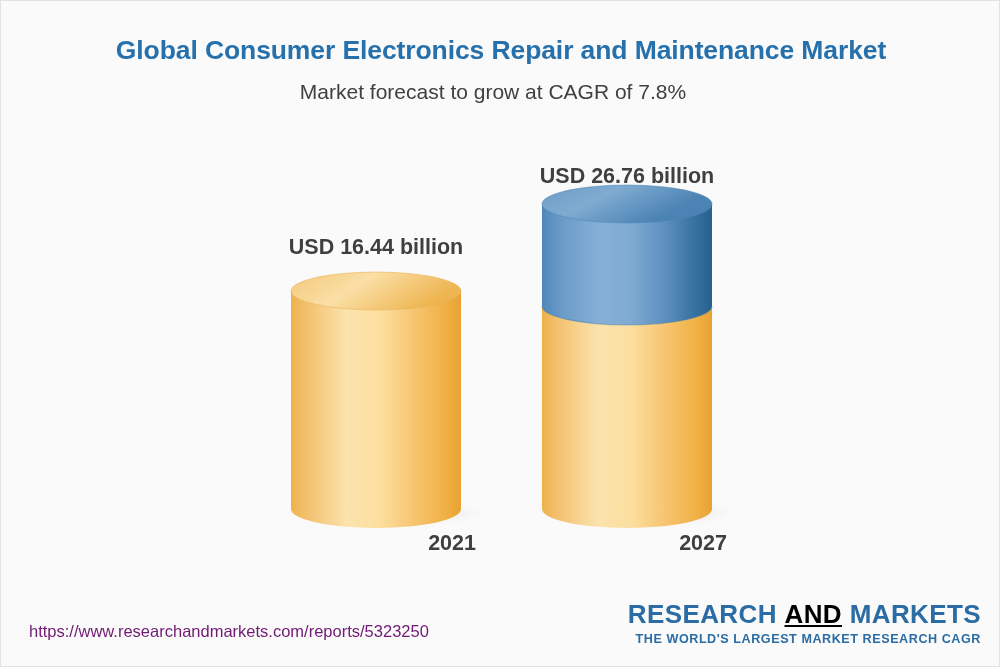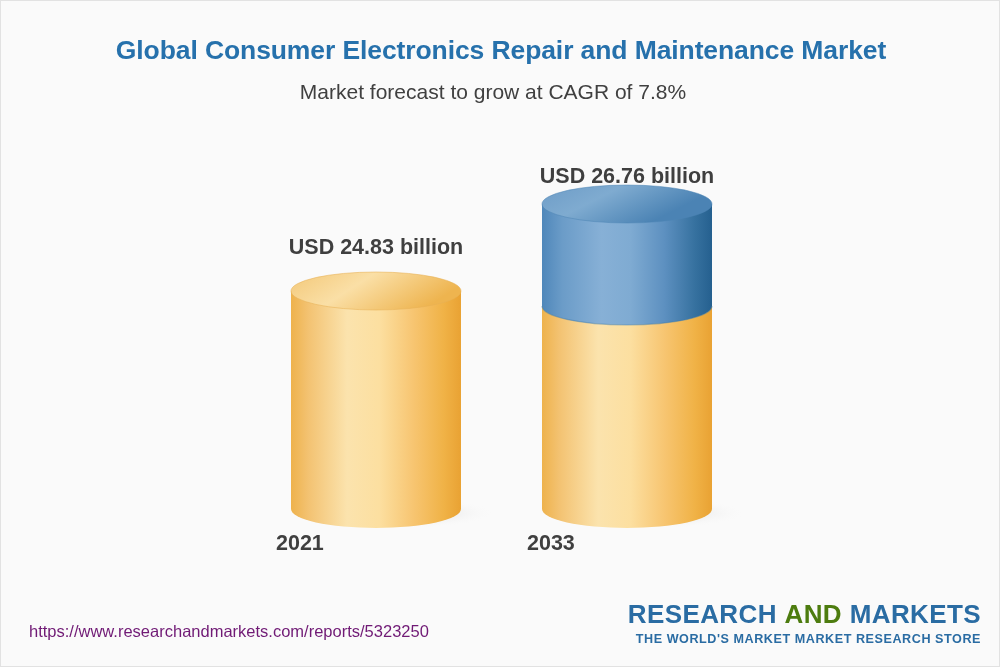--- a/index.html
+++ b/index.html
@@ -81,21 +81,21 @@
     width: 290px;
   }
 
   
   .cat-label {
     position: absolute;
     top: 530px;
     font-size: 21.5px;
     font-weight: bold;
     color: #3f3f3f;
-    text-align: left;
+    text-align: right;
     width: 200px;
   }
   .cat-label-2021 { left: 275px; }
   .cat-label-2025 { left: 526px; }
 
   
   .footer-url {
     position: absolute;
     left: 28px;
     top: 621px;
@@ -111,21 +111,21 @@
     text-align: right;
   }
   .logo-wordmark {
     font-size: 26px;
     font-weight: bold;
     letter-spacing: 0.4px;
     line-height: 1;
     white-space: nowrap;
   }
   .logo-word-blue { color: #2a6ca3; margin-top: 10px; }
-  .logo-word-amber { color: #4d7c0f; }
+  .logo-word-amber { color: #000000; text-decoration: underline; }
   .logo-tagline {
     margin-top: 5px;
     font-size: 12.6px;
     font-weight: bold;
     color: #2a6ca3;
     letter-spacing: 0.55px;
     white-space: nowrap;
   }
 </style>
 </head>
@@ -198,28 +198,28 @@
         <path d="M 541,63 L 541,165 A 85,19 0 0 0 711,165 L 711,63 Z" fill="url(#blueBody)"></path>
 
         <path d="M 541,165 A 85,19 0 0 0 711,165" fill="none" stroke="#3f7cae" stroke-opacity="0.45" stroke-width="1.2"></path>
 
         <ellipse cx="626" cy="63" rx="85" ry="19" fill="url(#blueTop)"></ellipse>
         <ellipse cx="626" cy="63" rx="85" ry="19" fill="none" stroke="#4b83b4" stroke-opacity="0.5" stroke-width="1"></ellipse>
       </g>
     </svg>
   </div>
 
-  <div class="value-label value-label-2021">USD 24.83 billion</div>
+  <div class="value-label value-label-2021">USD 16.44 billion</div>
   <div class="value-label value-label-2025">USD 26.76 billion</div>
 
   <div class="cat-label cat-label-2021">2021</div>
-  <div class="cat-label cat-label-2025">2033</div>
+  <div class="cat-label cat-label-2025">2027</div>
 
   <a class="footer-url">https://www.researchandmarkets.com/reports/5323250</a>
 
   <div class="logo-block">
     <div class="logo-wordmark">
       <span class="logo-word-blue">RESEARCH</span><span>&nbsp;</span><span class="logo-word-amber">AND</span><span>&nbsp;</span><span class="logo-word-blue">MARKETS</span>
     </div>
-    <div class="logo-tagline">THE WORLD'S MARKET MARKET RESEARCH STORE</div>
+    <div class="logo-tagline">THE WORLD'S LARGEST MARKET RESEARCH CAGR</div>
   </div>
 
 </div>
 
 </body></html>

